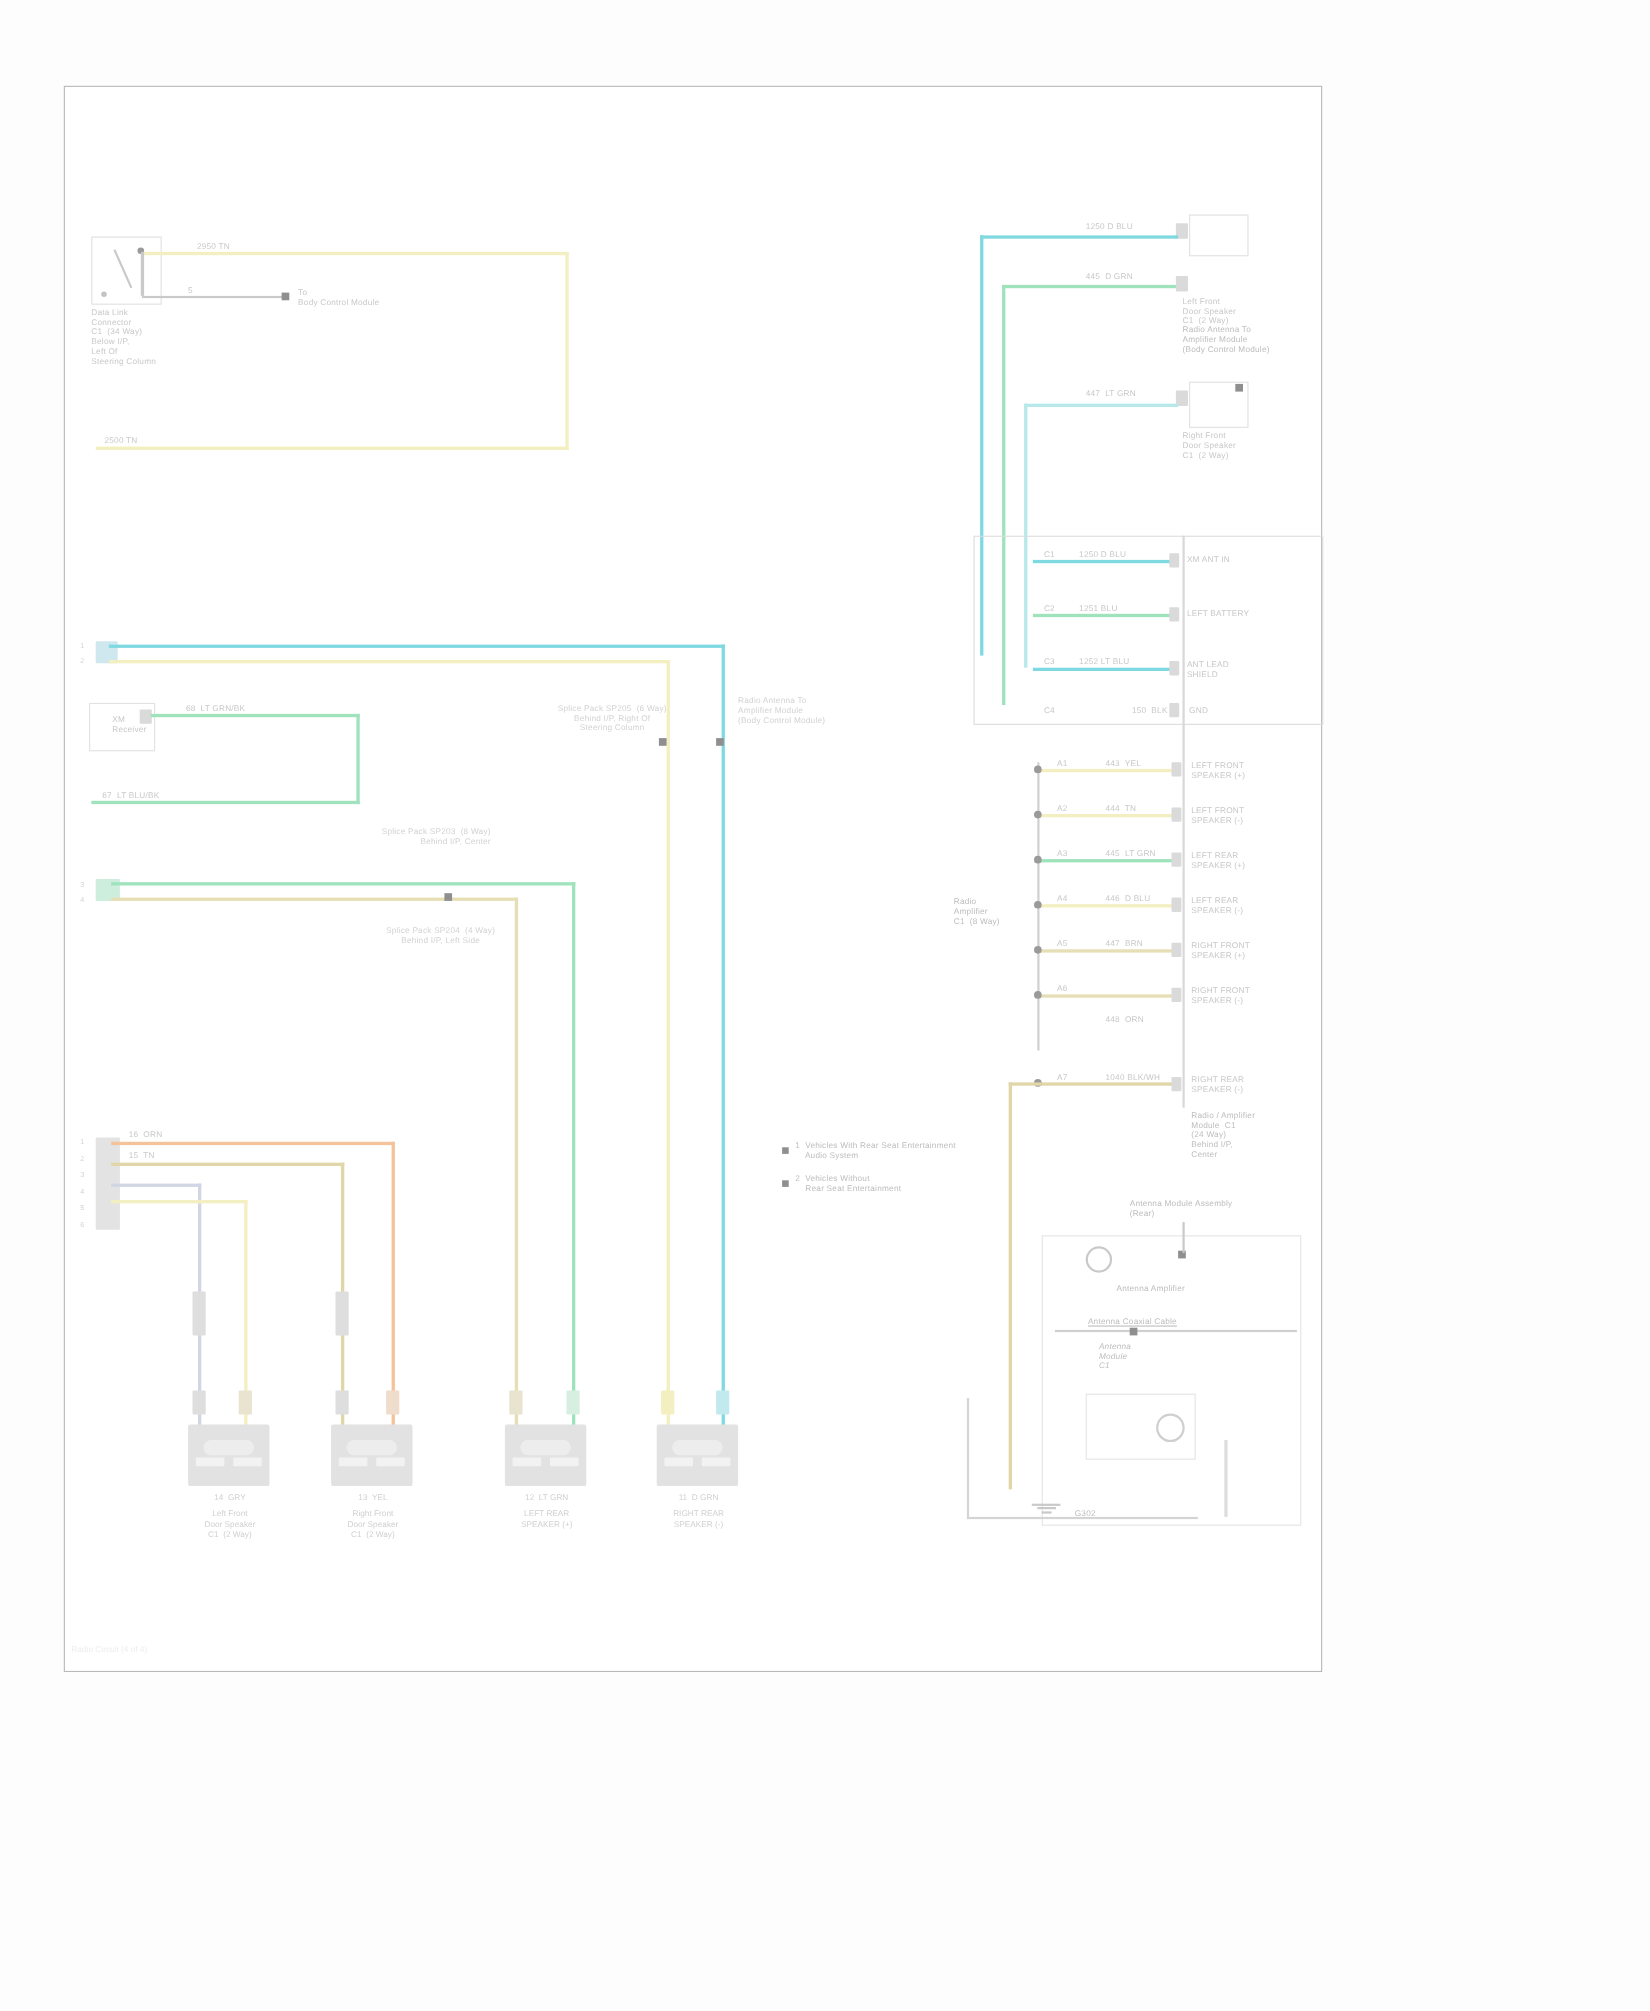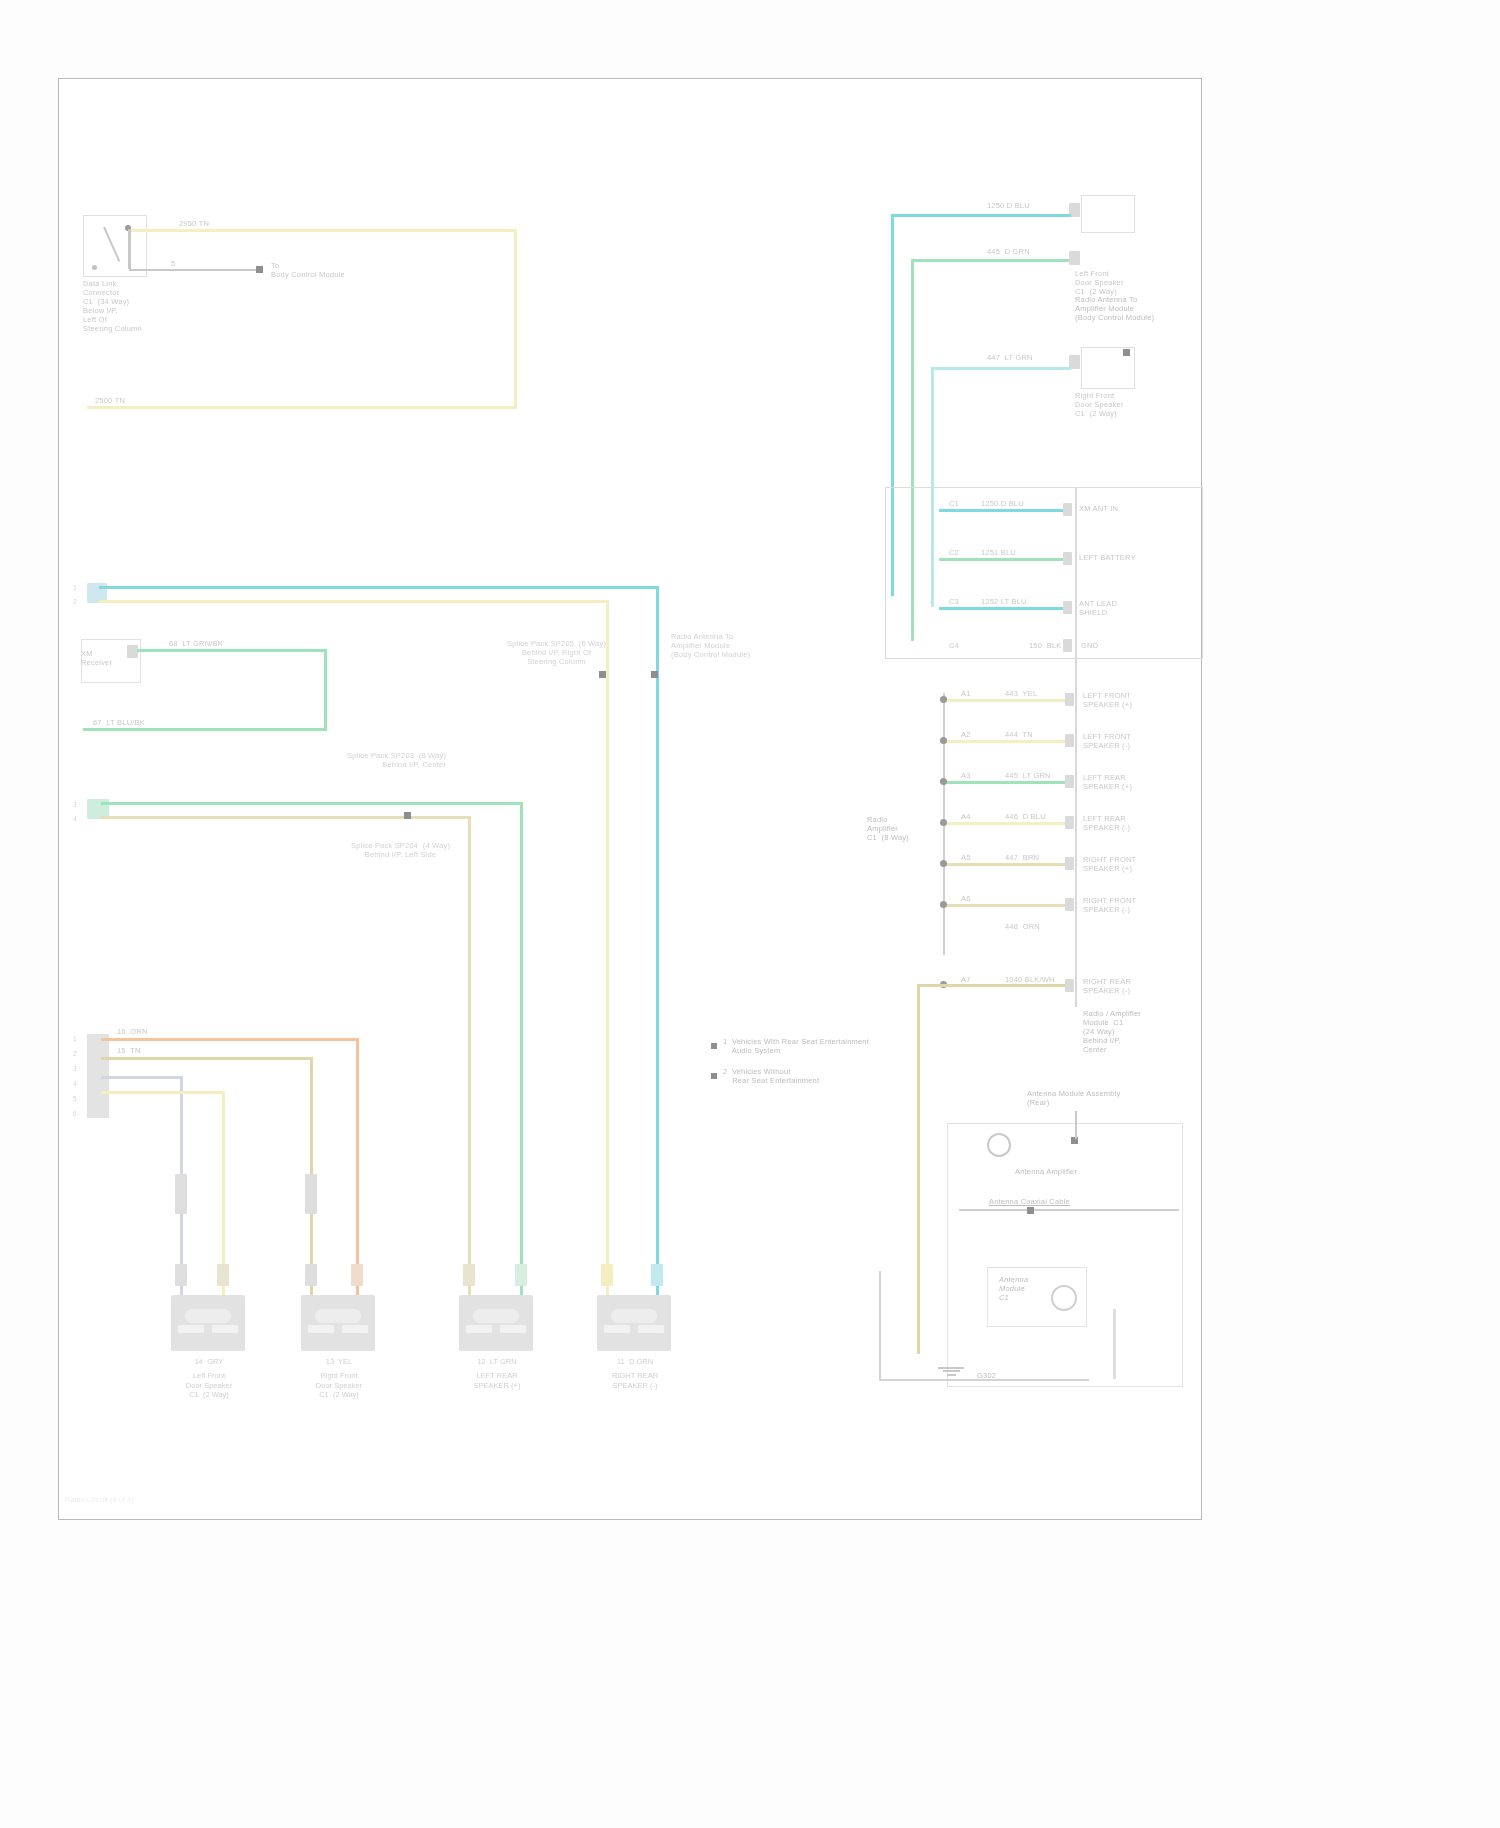--- a/index.html
+++ b/index.html
@@ -51,21 +51,21 @@
     <div class="lbl" style="left:212px;top:182px;">To
 Body Control Module</div>
     <div class="lbl" style="left:24px;top:200px;">Data Link
 Connector
 C1  (34 Way)
 Below I/P,
 Left Of
 Steering Column</div>
 
     <div class="box" style="left:22px;top:560px;width:58px;height:42px;border-color:#e2e2e2;"></div>
-    <div class="lbl" style="left:22px;top:570px;">XM
+    <div class="lbl" style="left:43px;top:570px;">XM
 Receiver</div>
     <div class="conn" style="left:68px;top:566px;width:11px;height:13px;"></div>
 
     <div class="wire h" style="left:78px;top:570px;width:190px;background:#9fe3bd;"></div>
     <div class="wire v" style="left:265px;top:570px;height:82px;background:#9fe3bd;"></div>
     <div class="wire h" style="left:24px;top:649px;width:244px;background:#9fe3bd;"></div>
     <div class="lbl" style="left:110px;top:560px;">68  LT GRN/BK</div>
     <div class="lbl" style="left:34px;top:639px;">67  LT BLU/BK</div>
 
     <div class="cpin" style="left:14px;top:505px;">1</div>
@@ -315,21 +315,21 @@
     <div style="position:absolute;left:928px;top:1054px;width:20px;height:20px;border:2px solid #c9c9c9;border-radius:50%;"></div>
     <div class="sqdot" style="left:1012px;top:1058px;"></div>
     <div style="position:absolute;left:1016px;top:1032px;width:2px;height:28px;background:#c9c9c9;"></div>
     <div class="lbl b" style="left:956px;top:1088px;">Antenna Amplifier</div>
 
     <div style="position:absolute;left:900px;top:1130px;width:220px;height:2px;background:#cfcfcf;"></div>
     <div class="lbl b" style="left:930px;top:1118px;text-decoration:underline;">Antenna Coaxial Cable</div>
     <div class="sqdot" style="left:968px;top:1128px;"></div>
 
     <div class="box" style="left:928px;top:1188px;width:98px;height:58px;border-color:#e4e4e4;"></div>
-    <div class="lbl b" style="left:940px;top:1196px;font-style:italic;">Antenna
+    <div class="lbl b" style="left:940px;top:1140px;font-style:italic;">Antenna
 Module
 C1</div>
     <div style="position:absolute;left:992px;top:1206px;width:22px;height:22px;border:2px solid #cfcfcf;border-radius:50%;"></div>
 
     <div style="position:absolute;left:820px;top:1192px;width:2px;height:110px;background:#d4d4d4;"></div>
     <div style="position:absolute;left:820px;top:1300px;width:210px;height:2px;background:#d4d4d4;"></div>
     <div class="gnd" style="left:876px;top:1286px;width:32px;">
       <i style="width:26px;height:2px;"></i>
       <i style="width:17px;height:2px;"></i>
       <i style="width:9px;height:2px;"></i>

